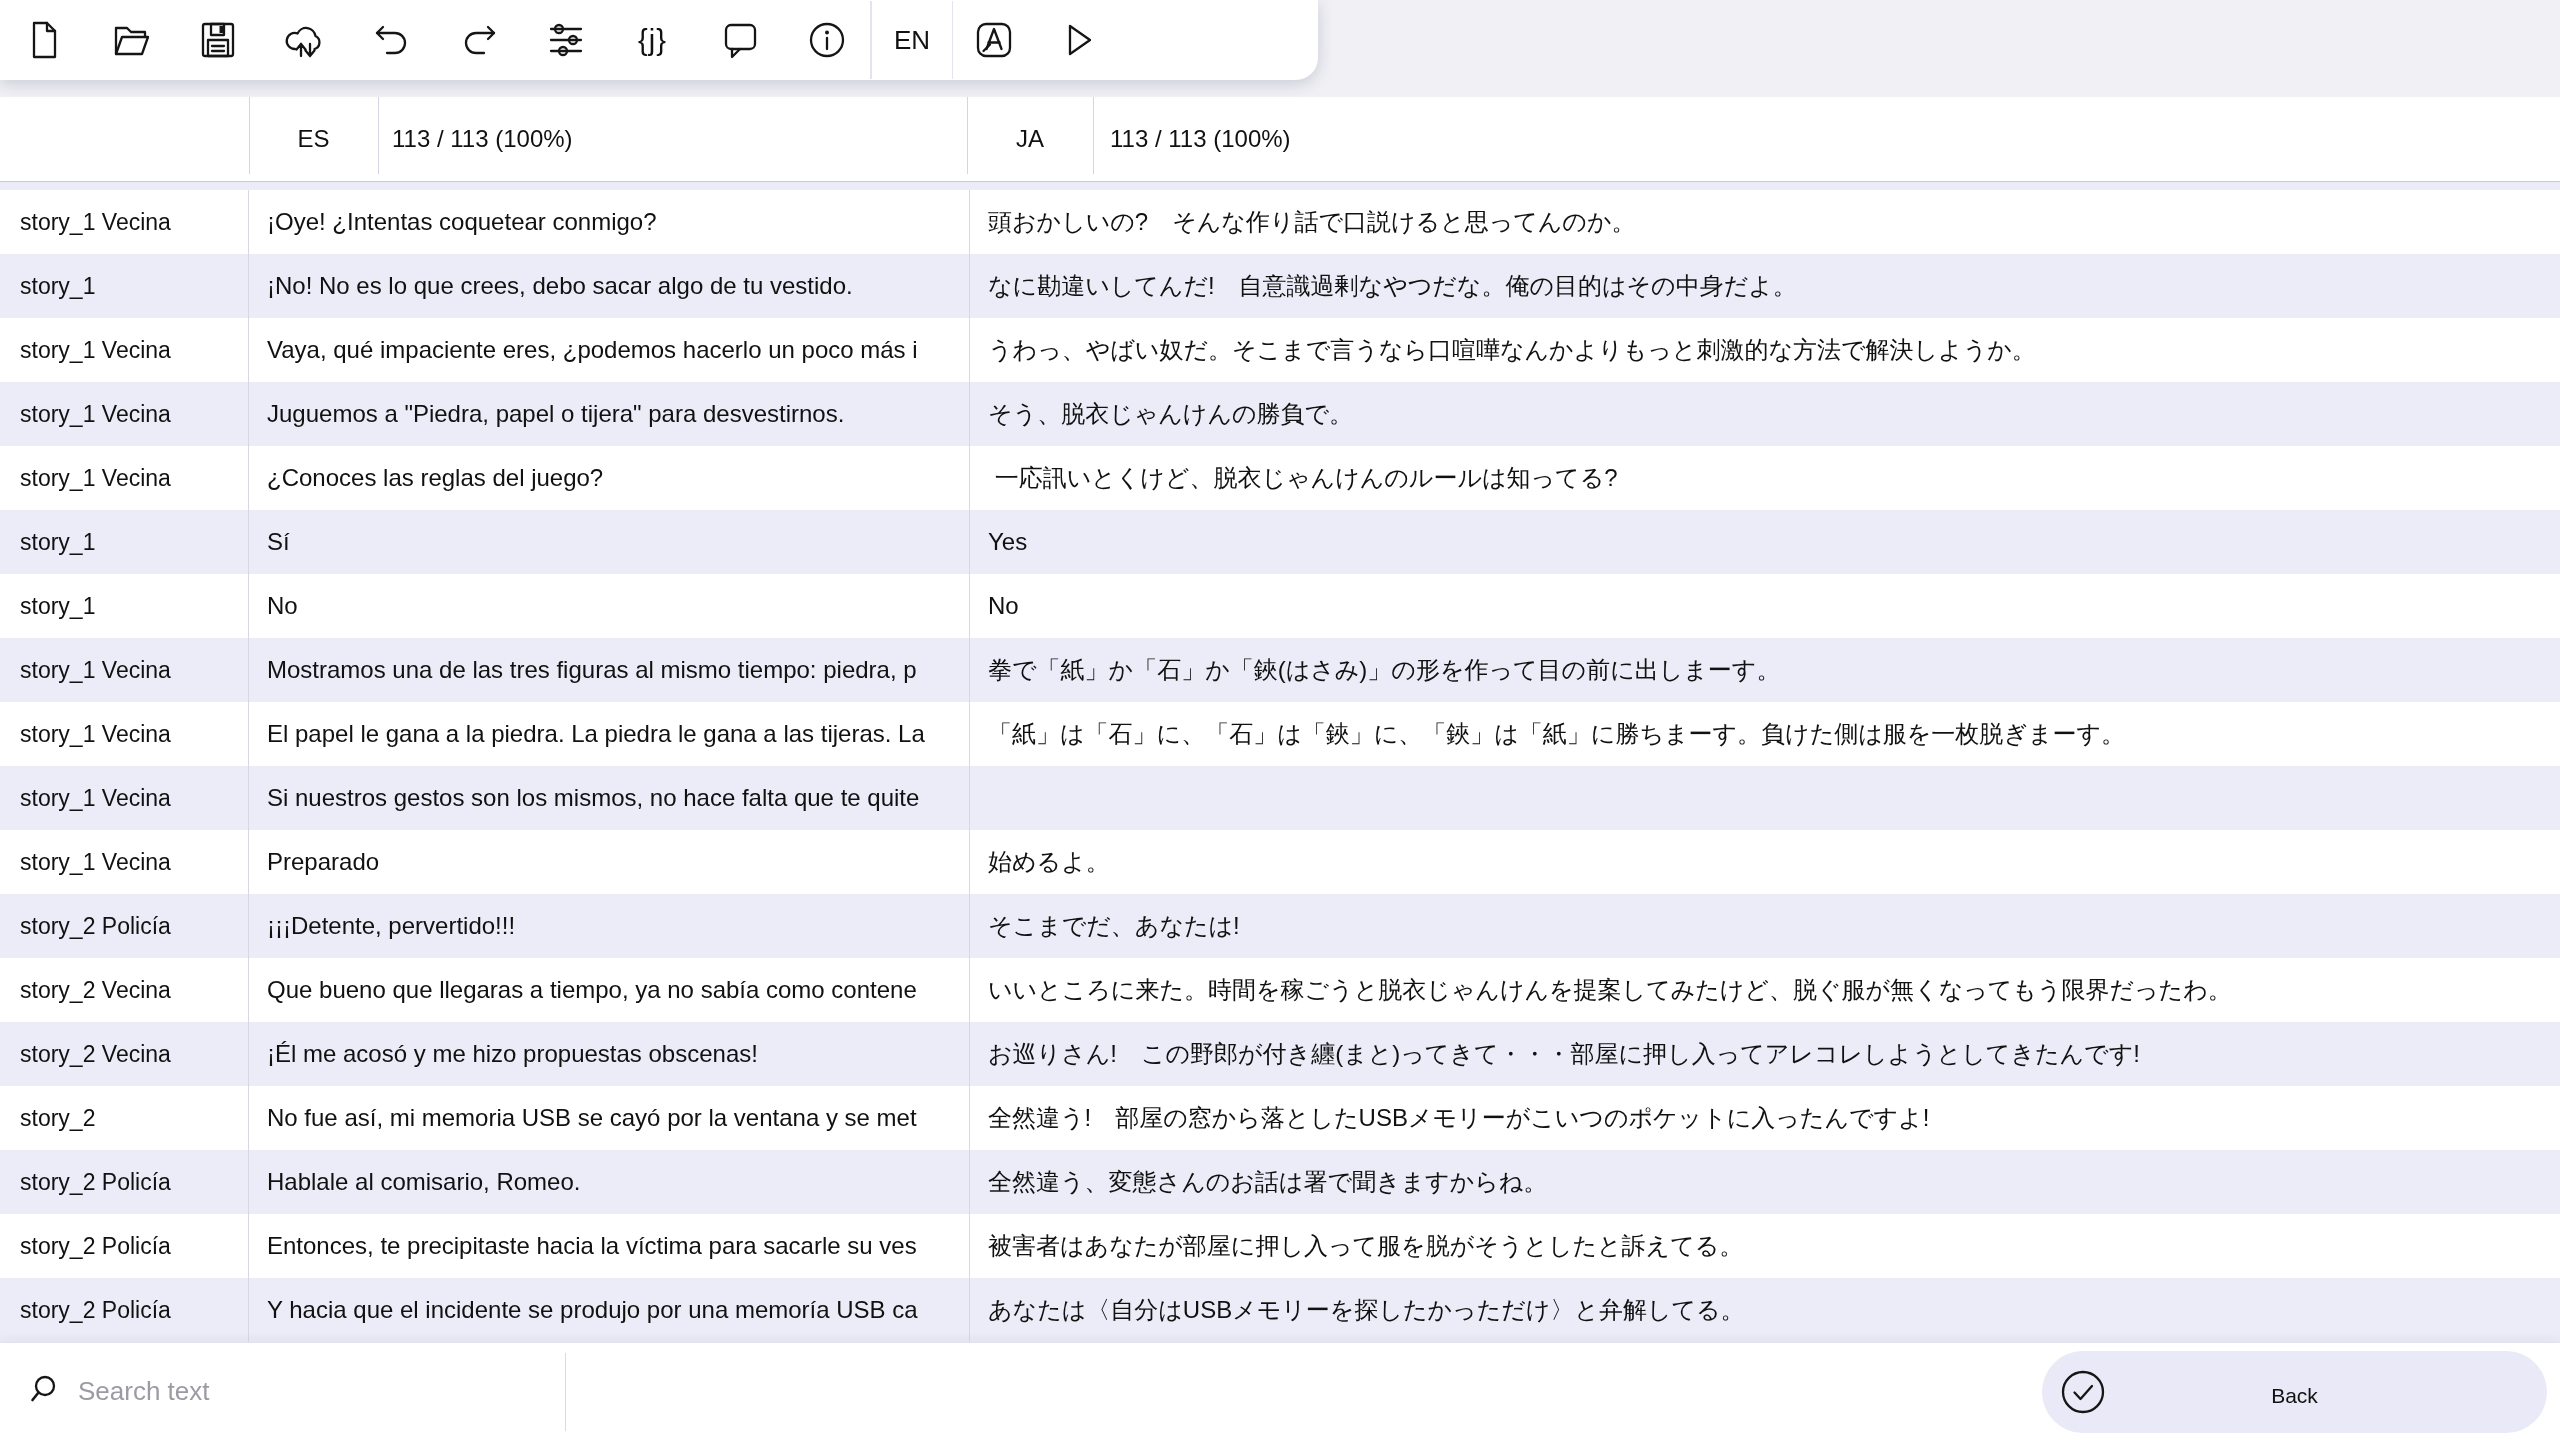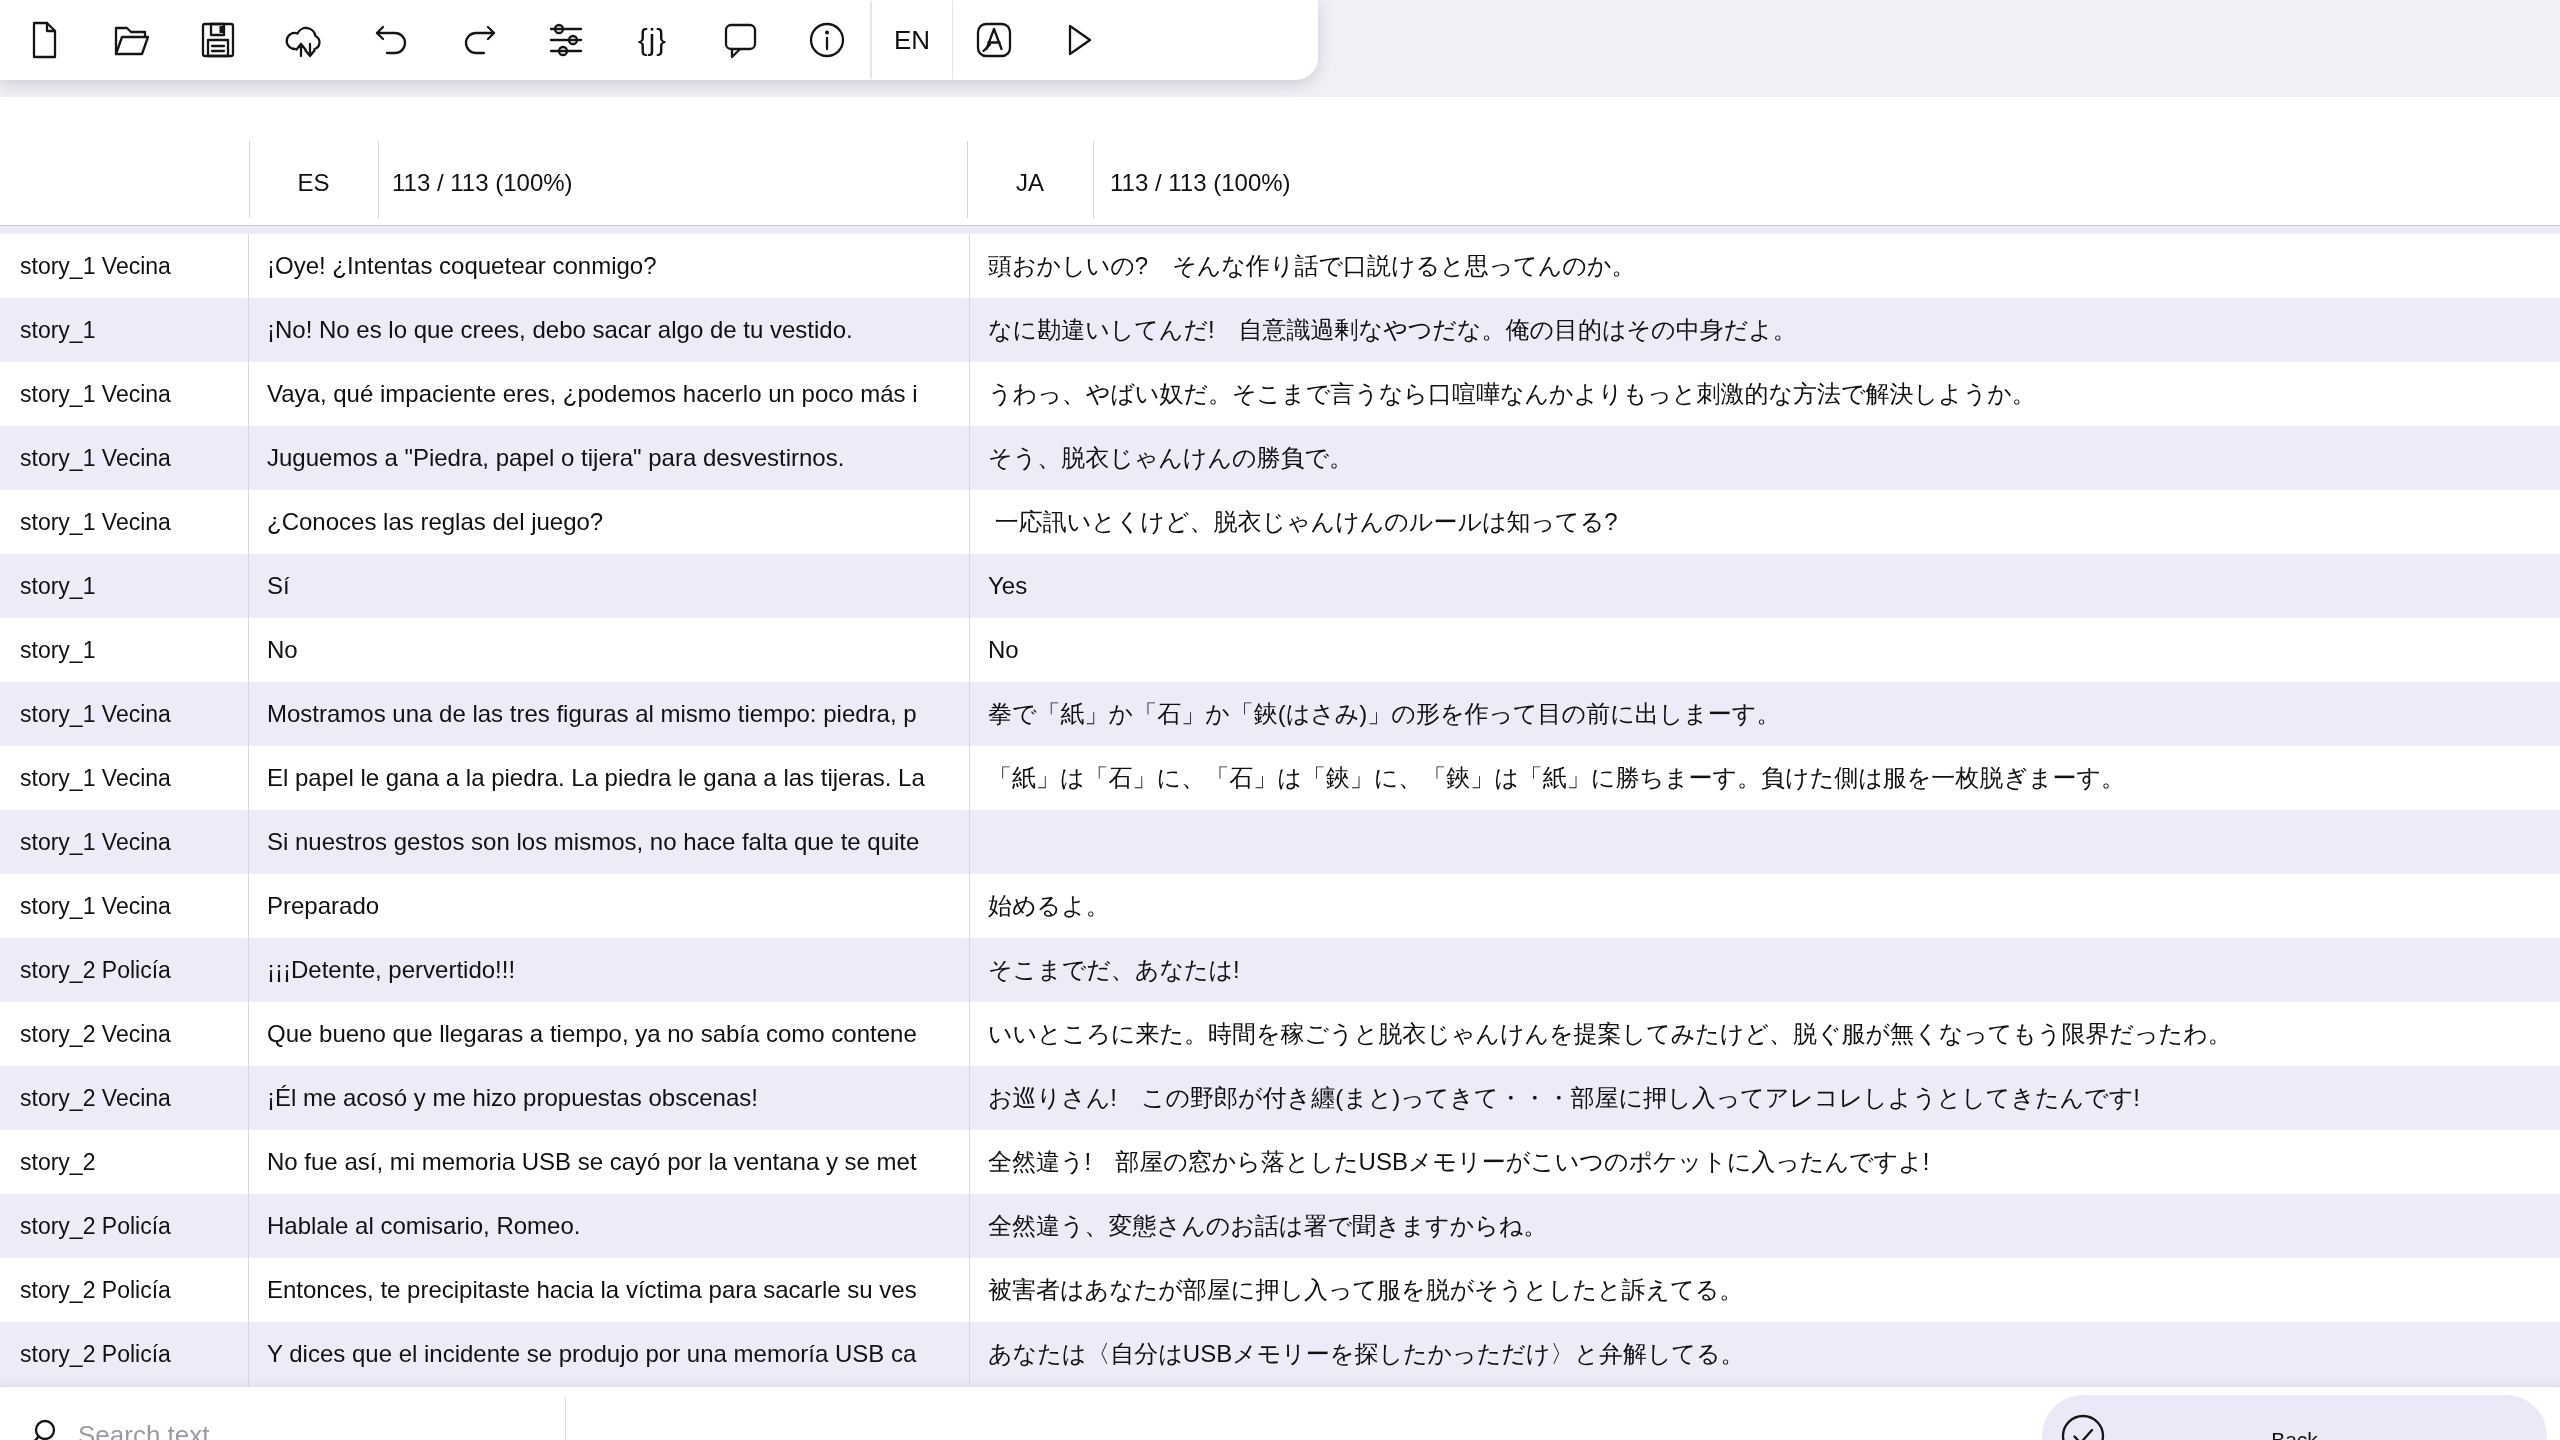--- a/index.html
+++ b/index.html
@@ -16,21 +16,21 @@
   .icon-stroke { fill:none; stroke:#151515; stroke-width:2.3; stroke-linecap:round; stroke-linejoin:round; }
   .vdiv { width:1px; height:78px; background:#e4e4ee; }
   .search-block { width:197px; height:78px; border:none; outline:none; padding-left:26px;
                   font-size:26px; font-family:inherit; color:#111; background:transparent; }
   .search-block::placeholder { color:#9b9ba3; }
   .lang-btn { width:80px; height:80px; display:flex; align-items:center; justify-content:center;
               font-size:26px; font-weight:500; cursor:pointer; }
   .braces-label { font-size:29px; font-weight:400; letter-spacing:1px; }
 
   
-  .thead { position:relative; height:85px; background:#fff; border-bottom:1px solid #c9c9d6;margin-top:44px; }
+  .thead { position:relative; height:85px; background:#fff; border-bottom:1px solid #c9c9d6; }
   .hline { position:absolute; top:0; width:1px; height:77px; background:#d4d4e2; }
   .hcell { position:absolute; top:0; height:84px; display:flex; align-items:center; font-size:24px; }
   .hcell.center { justify-content:center; }
 
   
   .sliver { height:8px; background:#ececf8; }
   .tbody  { height:1152px; overflow:hidden; }
   .row { display:grid; grid-template-columns:249px 721px 1590px; height:64px; background:#fff; }
   .row:nth-child(even) { background:#ececf8; }
   .cell { display:flex; align-items:center; overflow:hidden; white-space:pre; font-size:24px; }
@@ -274,21 +274,21 @@
       <div class="cell src">Hablale al comisario, Romeo.</div>
       <div class="cell tgt">全然違う、変態さんのお話は署で聞きますからね。</div>
     </div>
     <div class="row">
       <div class="cell id">story_2 Policía</div>
       <div class="cell src">Entonces, te precipitaste hacia la víctima para sacarle su ves</div>
       <div class="cell tgt">被害者はあなたが部屋に押し入って服を脱がそうとしたと訴えてる。</div>
     </div>
     <div class="row">
       <div class="cell id">story_2 Policía</div>
-      <div class="cell src">Y dices que el incidente se produjo por una memoría USB ca</div>
+      <div class="cell src">Y hacia que el incidente se produjo por una memoría USB ca</div>
       <div class="cell tgt">あなたは〈自分はUSBメモリーを探したかっただけ〉と弁解してる。</div>
     </div>
   </div>
 
 <div class="footer">
   <span class="mag">
     <svg width="40" height="40" viewBox="0 0 40 40">
         <circle cx="19" cy="15" r="9" fill="none" stroke="#151515" stroke-width="2.3"></circle>
         <path d="M12.5 21.5 L6.5 29" fill="none" stroke="#151515" stroke-width="2.6" stroke-linecap="round"></path>
       </svg>

